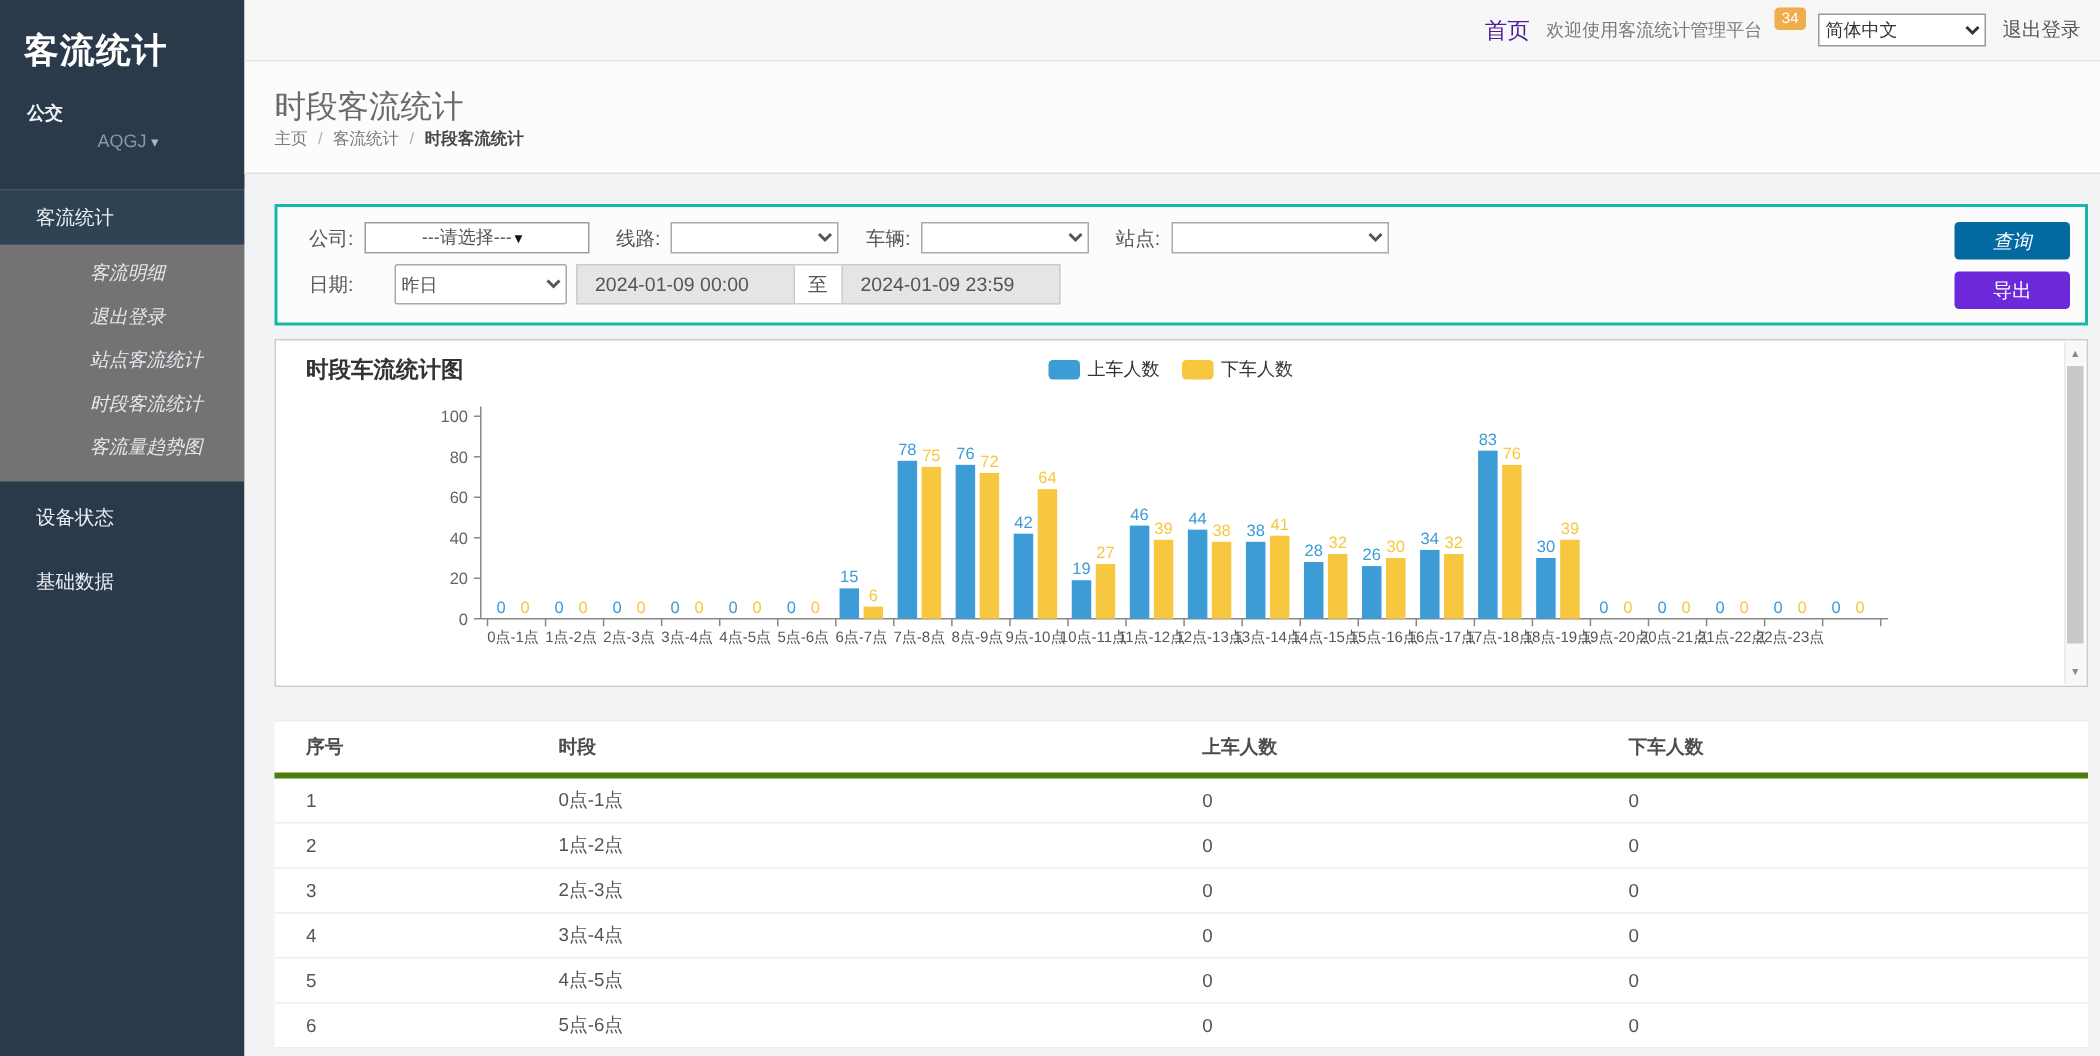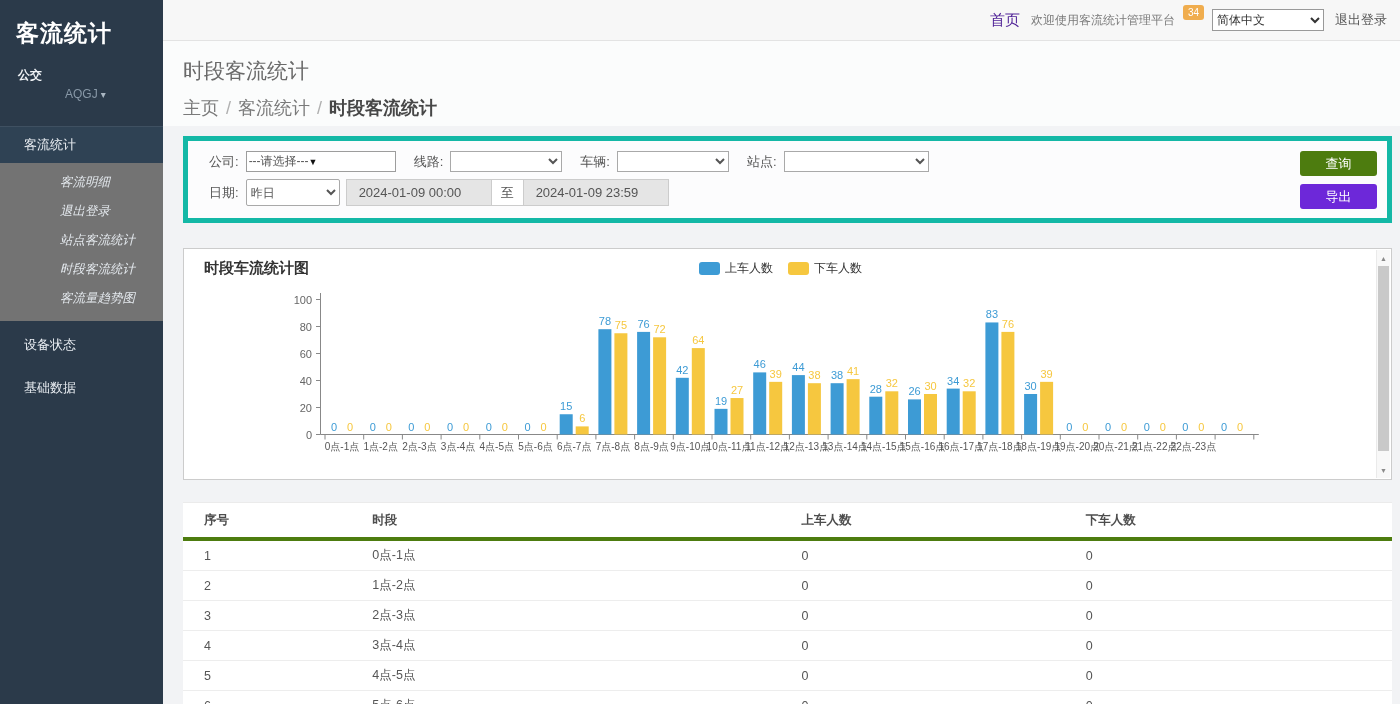--- a/index.html
+++ b/index.html
@@ -26,57 +26,57 @@
   .home-link { color:#4c1d95; font-size:15px; cursor:pointer; }
   .welcome { color:#7a7a7a; font-size:12px; }
   .badge { background:#f0ad4e; color:#fff; font-size:10px; padding:2px 5px; border-radius:3px;
            position:relative; top:-8px; margin:0 -3px; }
   .lang-select { width:112px; height:22px; font-size:12px; color:#333; border:1px solid #999;
                  background:#fff; font-family:inherit; }
   .logout { color:#555; font-size:13px; cursor:pointer; }
 
   .page-head { background:#fbfcfc; padding:16px 20px 15px; border-bottom:1px solid #dfe1e3; }
   .page-title { font-size:21px; color:#6a6a6a; font-weight:400; }
-  .breadcrumb { margin-top:11px; font-size:18px; color:#7a7a7a; }
+  .breadcrumb { font-size:11px; color:#7a7a7a; }
   .crumb { cursor:pointer; }
   .crumb.last { font-weight:bold; color:#474747; cursor:default; }
   .crumb-sep { color:#b0b0b0; margin:0 7px; }
 
   .content { position:absolute; top:126px; left:0; right:0; bottom:0; background:#f2f3f5;
              overflow:hidden; padding:10px 8px 0 20px; }
 
   
-  .filter-panel { background:#fcfcfd; border:5px solid #14b8a6; padding:9px 10px 9px 21px; display:flex; }
+  .filter-panel { background:#fcfcfd; border:2px solid #14b8a6; padding:9px 10px 9px 21px; display:flex; }
   .filter-left { flex:1; }
   .frow { display:flex; align-items:center; margin:1px 0; }
   .frow + .frow { margin-top:7px; }
   .flabel { font-size:13px; color:#555; margin-right:7px; white-space:nowrap; }
   .fgroup { display:flex; align-items:center; margin-right:18px; }
   .company-box { width:150px; height:21px; border:1px solid #9d9d9d; background:#fff; display:flex;
-                 align-items:center; justify-content:flex-start; padding:0 6px 0 2px; font-size:12px;
+                 align-items:center; justify-content:center; padding:0 6px 0 2px; font-size:12px;
                  color:#555; cursor:pointer; }
   .company-box .arrow { font-size:9px; color:#111; }
   select.sel { border:1px solid #a9a9a9; background:#fff; font-size:12px; color:#555; font-family:inherit; }
   .sel-line { width:112px; height:21px; }
   .sel-vehicle { width:112px; height:21px; }
   .sel-station { width:145px; height:21px; }
-  .sel-date { width:94px; height:27px; border:1px solid #bbb; border-radius:2px; font-size:13px; }
+  .sel-date { width:115px; height:27px; border:1px solid #bbb; border-radius:2px; font-size:13px;margin-left:20px; }
   .date-group { display:flex; align-items:stretch; margin-left:6px; }
   .date-input { width:146px; height:27px; background:#e5e5e5; border:1px solid #ccc; color:#555;
                 font-size:13px; display:flex; align-items:center; padding:0 12px; }
   .to-box { height:27px; background:#fff; border:1px solid #ccc; border-left:none; border-right:none;
             display:flex; align-items:center; padding:0 9px; font-size:13px; color:#555; }
   .filter-buttons { width:88px; display:flex; flex-direction:column; align-items:flex-end; gap:8px; padding-top:1px; }
   .btn { width:77px; height:25px; border:none; border-radius:3px; color:#fff; font-size:13px;
          font-family:inherit; cursor:pointer; }
-  .btn-query { background:#4d7c0f; }
+  .btn-query { background:#0369a1;font-style:italic; }
   .btn-export { background:#6d28d9; }
 
   
-  .chart-panel { position:relative; margin-top:25px; height:232px; background:#fff; border:1px solid #cccccc; }
+  .chart-panel { position:relative; margin-top:9px; height:232px; background:#fff; border:1px solid #cccccc; }
   .chart-head { padding:10px 0 0 20px; }
   .chart-title { font-size:15px; font-weight:bold; color:#333; }
   .legend { position:absolute; left:0; right:14px; top:11px; display:flex; justify-content:center; gap:15px; }
   .legend-item { display:flex; align-items:center; gap:5px; font-size:12px; color:#333; cursor:pointer; }
   .swatch { width:21px; height:13px; border-radius:3px; }
   .chart-body { margin:6px 0 0 95px; overflow:hidden; }
   .chart-scrollbar { position:absolute; top:1px; right:1px; bottom:1px; width:14px; background:#f8f8f8;
                      border-left:1px solid #eaeaea; }
   .sb-btn { position:absolute; left:0; right:0; height:14px; color:#8a8a8a; font-size:7px;
             text-align:center; line-height:15px; cursor:pointer; }

